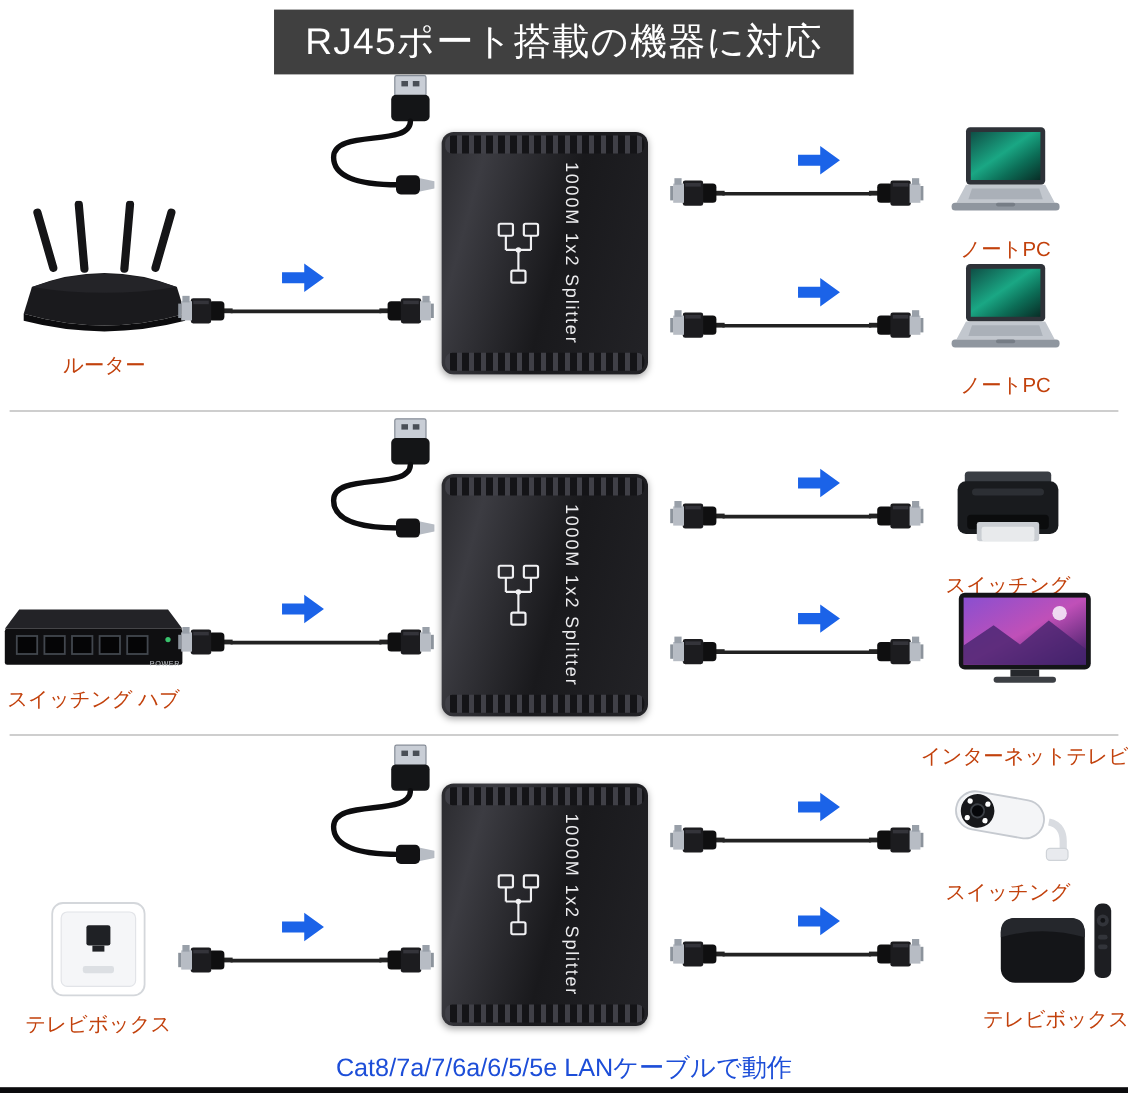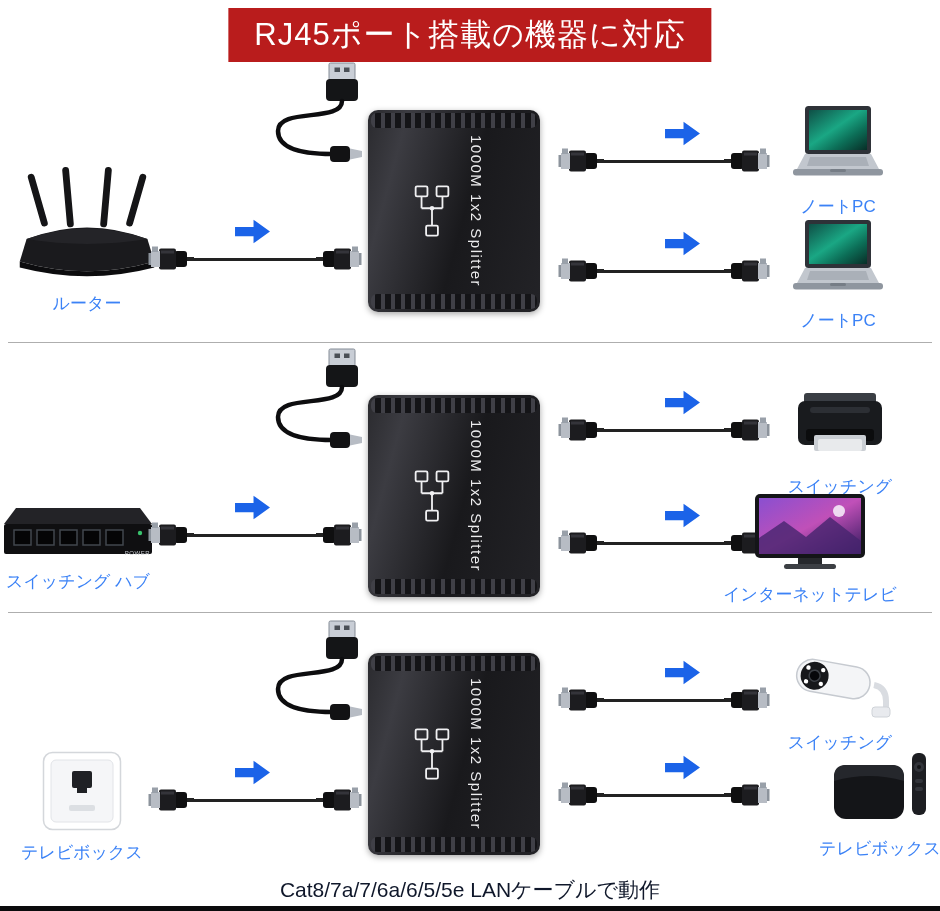--- a/index.html
+++ b/index.html
@@ -1,35 +1,35 @@
 <!DOCTYPE html>
 <html><head>
 <meta charset="utf-8">
 <style>
   html,body{margin:0;padding:0;background:#fff;}
   .page{position:relative;width:940px;height:911px;background:#ffffff;overflow:hidden;
         font-family:"Liberation Sans","DejaVu Sans",sans-serif;}
 
   
   .title-bar{position:absolute;top:8px;left:50%;transform:translateX(-50%);
-    background:#b91c1c;color:#ffffff;font-size:31px;letter-spacing:1px;
+    background:#404040;color:#ffffff;font-size:31px;letter-spacing:1px;
     padding:6px 26px;white-space:nowrap;}
 
   
   .divider{position:absolute;left:8px;right:8px;height:1px;background:#aeaeae;}
   .d1{top:342px}.d2{top:612px}
 
   .row{position:absolute;left:0;width:940px;}
   .r1{top:55px;height:287px}
   .r2{top:345px;height:267px}
   .r3{top:615px;height:265px}
 
   .device{position:absolute;display:flex;flex-direction:column;align-items:center;}
   .device-art-wrap{position:relative;}
-  .device-label{margin-top:6px;text-align:center;font-size:17px;color:#3b82f6;white-space:nowrap;}
+  .device-label{margin-top:6px;text-align:center;font-size:17px;color:#c2410c;white-space:nowrap;}
   .switch-power{position:absolute;right:4px;bottom:8px;font-size:6px;color:#c9cdd2;letter-spacing:.5px;}
 
   
   .cable{position:absolute;height:26px;display:flex;align-items:center;}
   .cable .plug{width:46px;height:26px;flex:none;}
   .cable .plug.left{transform:scaleX(-1);}
   .cable .wire{flex:1;height:3px;background:#222;margin:0 -3px;border-radius:2px;}
   .flow-arrow{position:absolute;width:37px;height:27px;top:-28px;}
   .cable.in .flow-arrow{left:40%;}
   .cable.out .flow-arrow{left:50%;}
@@ -43,21 +43,21 @@
   .splitter::before{top:3px}.splitter::after{bottom:3px}
   .splitter-text{position:absolute;left:100px;top:50%;transform:translateY(-50%);
     writing-mode:vertical-rl;text-orientation:mixed;color:#ececee;font-size:15px;
     letter-spacing:1.5px;white-space:nowrap;}
   .splitter-diagram{position:absolute;left:44px;top:50%;transform:translateY(-50%);
     width:40px;height:58px;}
 
   .usb{position:absolute;width:120px;height:106px;}
 
   .footer{position:absolute;top:876px;width:100%;text-align:center;
-    font-size:21px;color:#0f172a;}
+    font-size:21px;color:#1d4ed8;}
   .bottom-bar{position:absolute;left:0;right:0;bottom:0;height:5px;background:#0b0b0d;}
 </style>
 </head>
 <body>
 
 <svg width="0" height="0" style="position:absolute" aria-hidden="true">
   <defs>
     <linearGradient id="g-laptop-screen" x1="0" y1="0" x2="1" y2="1">
       <stop offset="0" stop-color="#0f4f46"></stop>
       <stop offset="0.45" stop-color="#1aa784"></stop>
@@ -334,21 +334,21 @@
     </div>
 
     <div class="device" style="left:794px;top:46px;width:92px;">
       <div class="device-art-wrap">
         <svg width="92" height="74">
             <use href="#sym-printer"></use>
           </svg>
       </div>
       <div class="device-label">スイッチング</div>
     </div>
-    <div class="device" style="left:754px;top:148px;width:112px;">
+    <div class="device" style="left:798px;top:148px;width:112px;gap:35px;">
       <div class="device-art-wrap">
         <svg width="112" height="80">
             <use href="#sym-tv"></use>
           </svg>
       </div>
       <div class="device-label">インターネットテレビ</div>
     </div>
   </section>
 
   <div class="divider d2"></div>

